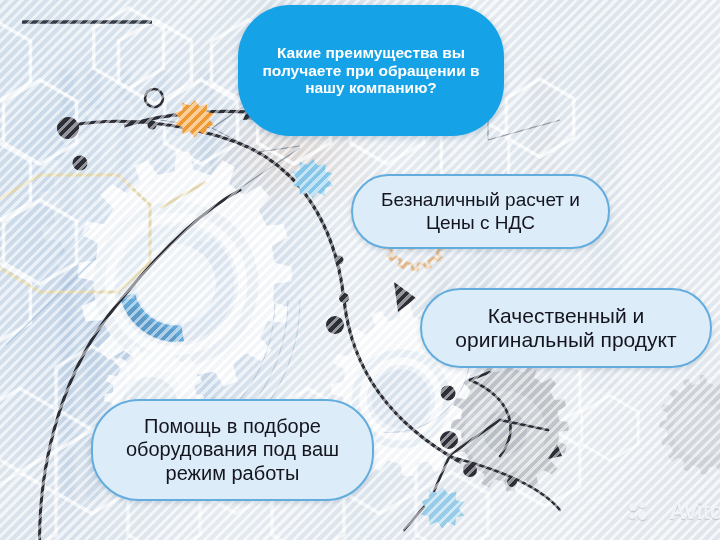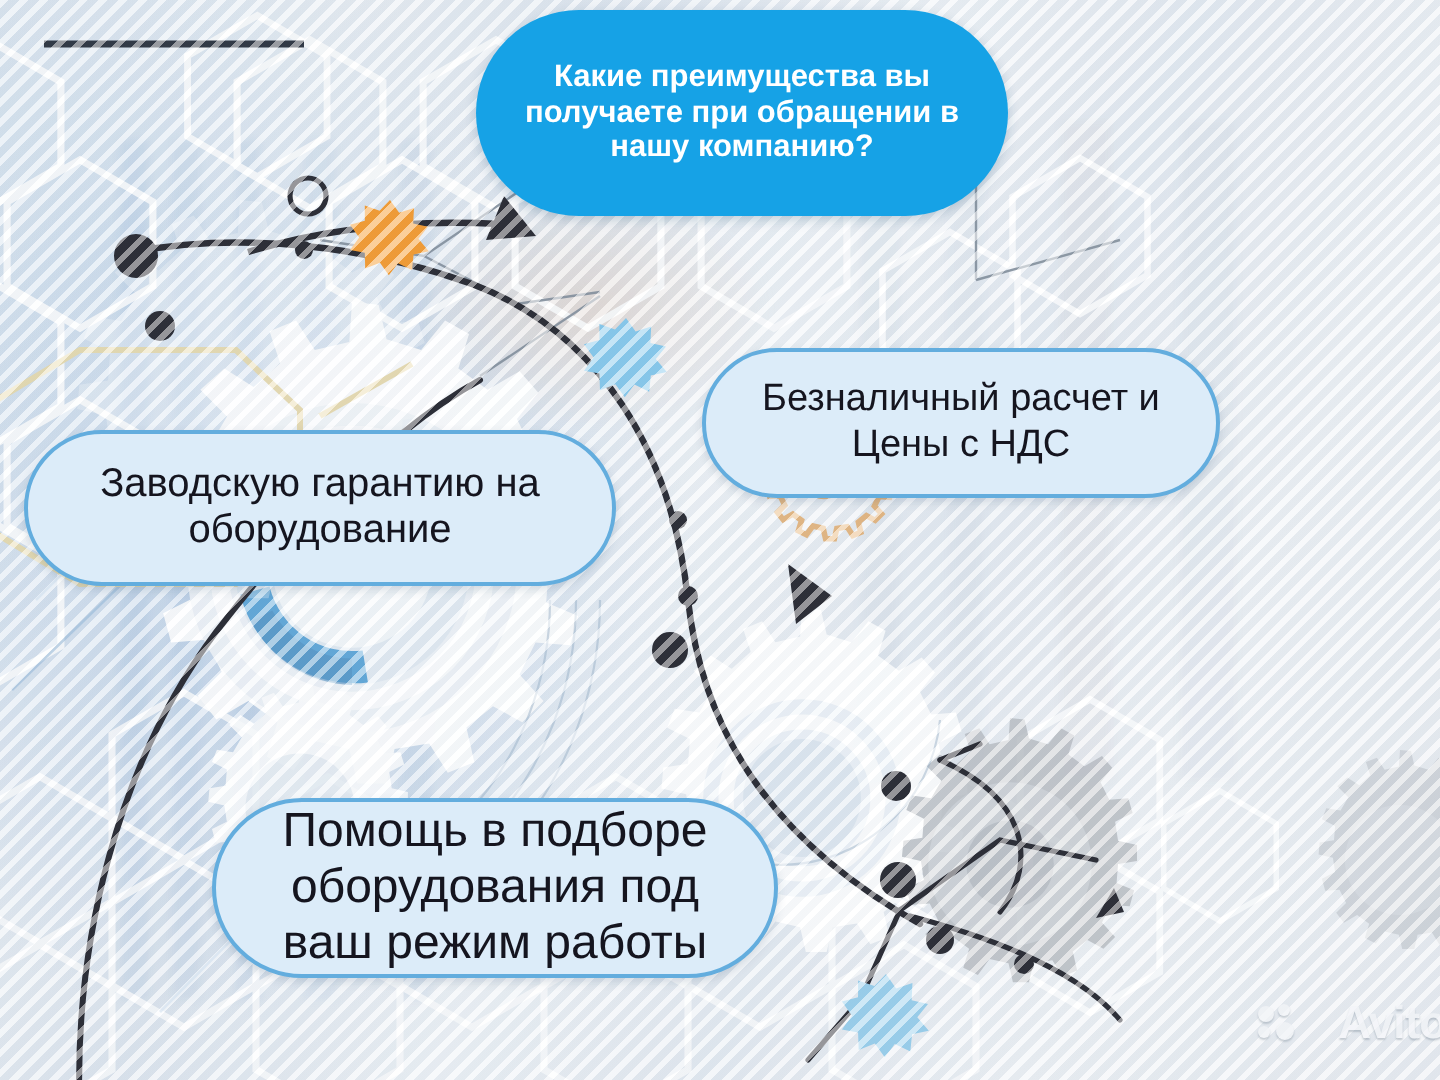--- a/index.html
+++ b/index.html
@@ -56,25 +56,25 @@
   .bubble.light{
     background:#dcecf9;border:2px solid #63adde;color:#15151f;
     box-shadow:0 2px 5px rgba(40,70,100,.16);
   }
   .bubble.primary{
     background:#16a2e6;border:none;color:#ffffff;font-weight:700;
     box-shadow:0 2px 6px rgba(20,70,110,.22);
   }
   .bubble span{display:block;padding:0 12px;}
 
-  #b-question{left:238px;top:5px;width:266px;height:103px;font-size:15.5px;border-radius:52px;}
+  #b-question{left:238px;top:5px;width:266px;height:131px;font-size:15.5px;border-radius:52px;}
   #b-vat{left:351px;top:134px;width:259px;height:75px;font-size:19px;border-radius:38px;margin-top:40px;}
   #b-warranty{left:12px;top:215px;width:296px;height:78px;font-size:20px;border-radius:39px;}
   #b-quality{left:420px;top:288px;width:292px;height:80px;font-size:21px;border-radius:40px;}
-  #b-help{left:106px;top:399px;width:283px;height:90px;font-size:24px;border-radius:48px;}
+  #b-help{left:91px;top:399px;width:283px;height:102px;font-size:20px;border-radius:48px;}
 
   
   #logo{position:absolute;left:578px;top:4px;width:142px;height:110px;}
   #logo .word{
     position:absolute;left:-4px;top:62px;width:160px;
     font-size:39px;font-weight:700;color:#1b3f8f;letter-spacing:-1px;
     font-family:"DejaVu Sans","Liberation Sans",sans-serif;white-space:nowrap;
   }
   
   #avito{
@@ -341,24 +341,24 @@
   <div class="hatch"></div>
 
   <div class="bubble primary" id="b-question">
     <span>Какие преимущества вы получаете при обращении в нашу компанию?</span>
   </div>
 
   <div class="bubble light" id="b-vat">
     <span>Безналичный расчет и Цены с НДС</span>
   </div>
 
-  <div class="bubble light" id="b-warranty">
-    <span>Заводскую гарантию на оборудование</span>
-  </div>
-
+
+  <div class="bubble light" id="b-quality">
+    <span>Качественный и оригинальный продукт</span>
+  </div>
 
   <div class="bubble light" id="b-help">
     <span>Помощь в подборе оборудования под ваш режим работы</span>
   </div>
 
 
   <div id="avito">
     <div class="mark">
         <i></i>
         <i></i>

